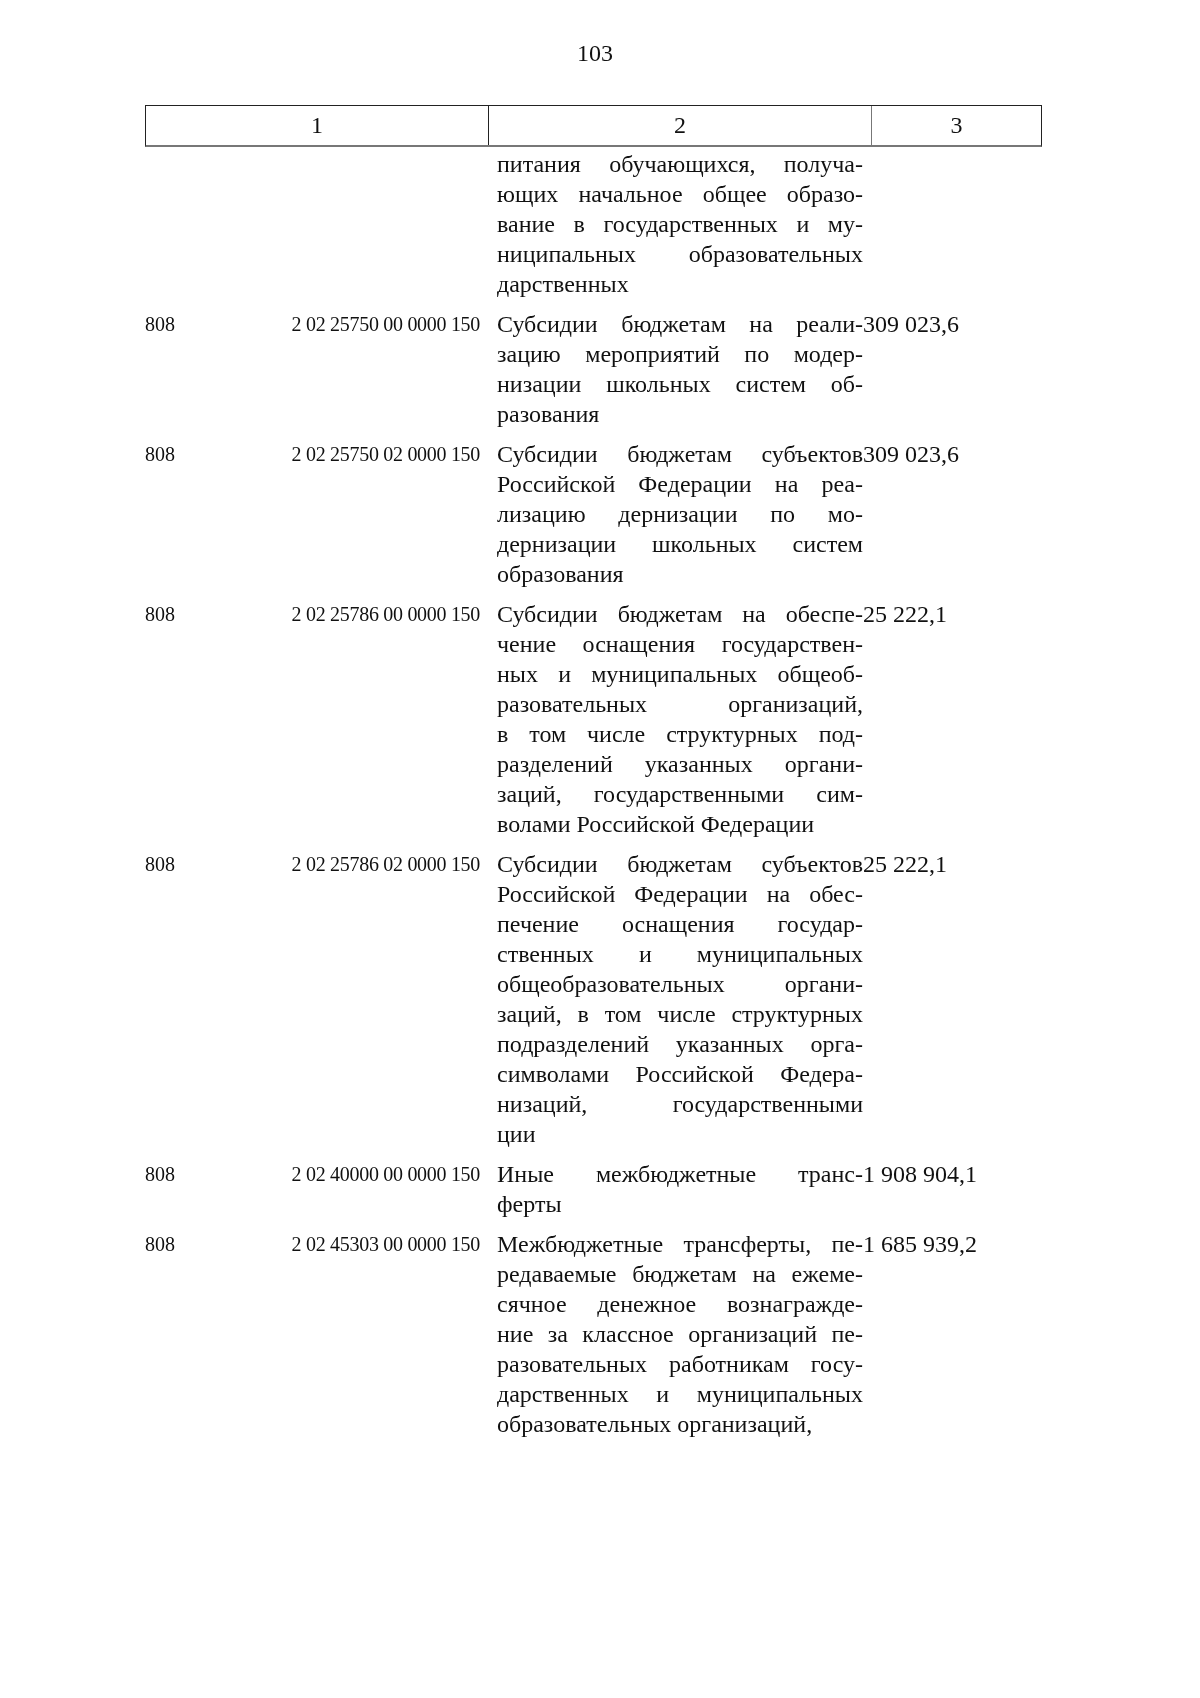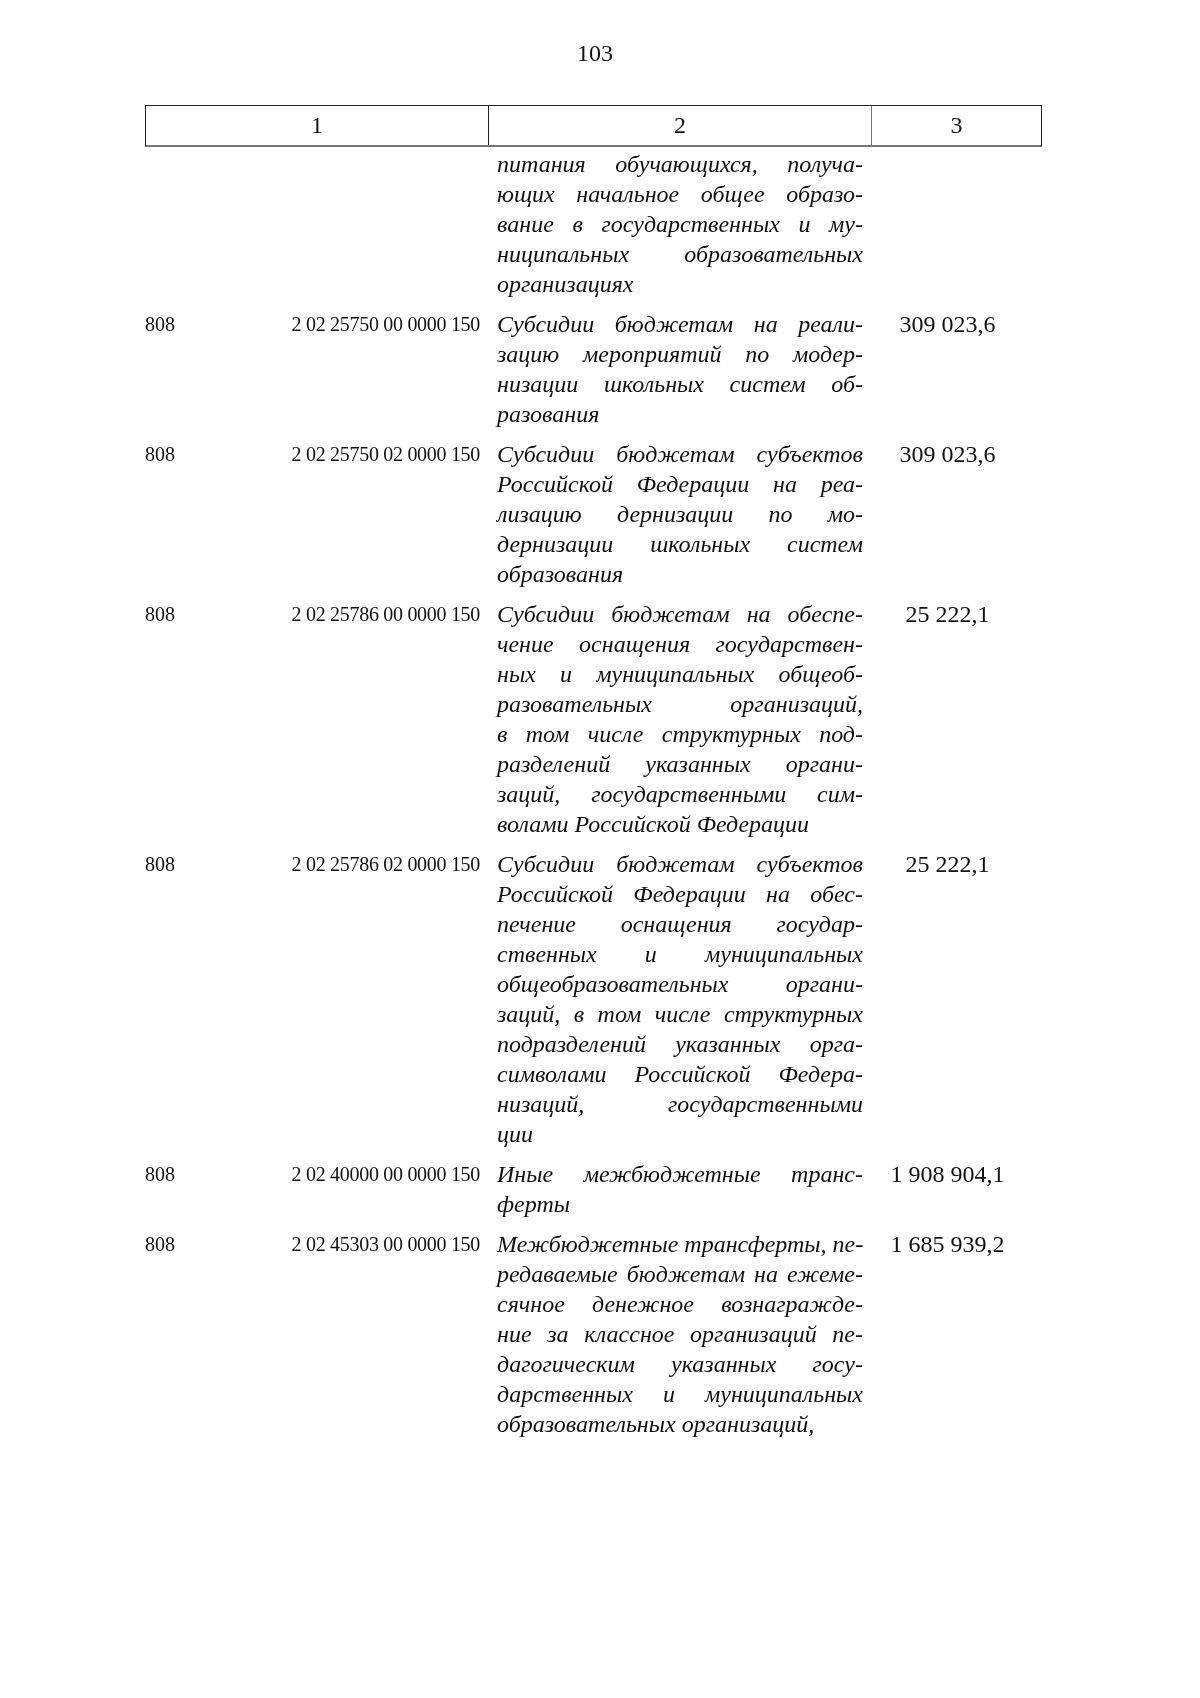--- a/index.html
+++ b/index.html
@@ -22,24 +22,24 @@
     font-size: 24px; box-sizing: border-box; height: 100%;
   }
   .hc1 { width: 343px; border-right: 1px solid #222; }
   .hc2 { width: 383px; border-right: 1px solid #777; }
   .hc3 { flex: 1; }
 
   .rows { position: absolute; top: 149px; left: 145px; width: 897px; }
   .row { display: flex; margin-bottom: 10px; }
   .c-admin { width: 72px; text-align: left; font-size: 20px; line-height: 30px; padding-right: 0; }
   .c-code { width: 271px; text-align: right; font-size: 20px; line-height: 30px; padding-right: 8px; box-sizing: border-box; white-space: nowrap; letter-spacing: -0.3px; }
-  .c-name { width: 366px; margin-left: 9px; font-size: 24px; line-height: 30px; font-style: italic; }
+  .c-name { width: 366px; margin-left: 9px; font-size: 24px; line-height: 30px; }
   .c-name .ln { display: block; text-align: justify; text-align-last: justify; white-space: nowrap; }
   .c-name .ln.last { text-align-last: left; }
-  .c-sum { flex: 1; text-align: center; font-size: 24px; line-height: 30px; padding-right: 10px; white-space: nowrap; }
+  .c-sum { flex: 1; text-align: left; font-size: 24px; line-height: 30px; padding-right: 10px; white-space: nowrap; }
 </style>
 </head>
 <body>
 
 <div class="page-number">103</div>
 
 <div class="header-table">
   <div class="header-cell hc1">1</div>
   <div class="header-cell hc2">2</div>
   <div class="header-cell hc3">3</div>
@@ -47,21 +47,21 @@
 
 <div class="rows">
   <div class="row">
     <div class="c-admin"></div>
     <div class="c-code"></div>
     <div class="c-name">
       <span class="ln">питания обучающихся, получа-</span>
       <span class="ln">ющих начальное общее образо-</span>
       <span class="ln">вание в государственных и му-</span>
       <span class="ln">ниципальных образовательных</span>
-      <span class="ln last">организациях</span>
+      <span class="ln last">дарственных</span>
     </div>
     <div class="c-sum"></div>
   </div>
 
   <div id="dyn-rows">
       <div class="row">
         <div class="c-admin">808</div>
         <div class="c-code">2 02 25750 00 0000 150</div>
         <div class="c-name">
           <span class="ln">Субсидии бюджетам на реали-</span>
@@ -125,20 +125,20 @@
         <div class="c-sum">1 908 904,1</div>
       </div>
       <div class="row">
         <div class="c-admin">808</div>
         <div class="c-code">2 02 45303 00 0000 150</div>
         <div class="c-name">
           <span class="ln">Межбюджетные трансферты, пе-</span>
           <span class="ln">редаваемые бюджетам на ежеме-</span>
           <span class="ln">сячное денежное вознагражде-</span>
           <span class="ln">ние за классное организаций пе-</span>
-          <span class="ln">дагогическим указанных госу-</span>
+          <span class="ln">разовательных работникам госу-</span>
           <span class="ln">дарственных и муниципальных</span>
           <span class="ln last">образовательных организаций,</span>
         </div>
         <div class="c-sum">1 685 939,2</div>
       </div>
     </div>
 </div>
 
 </body></html>

